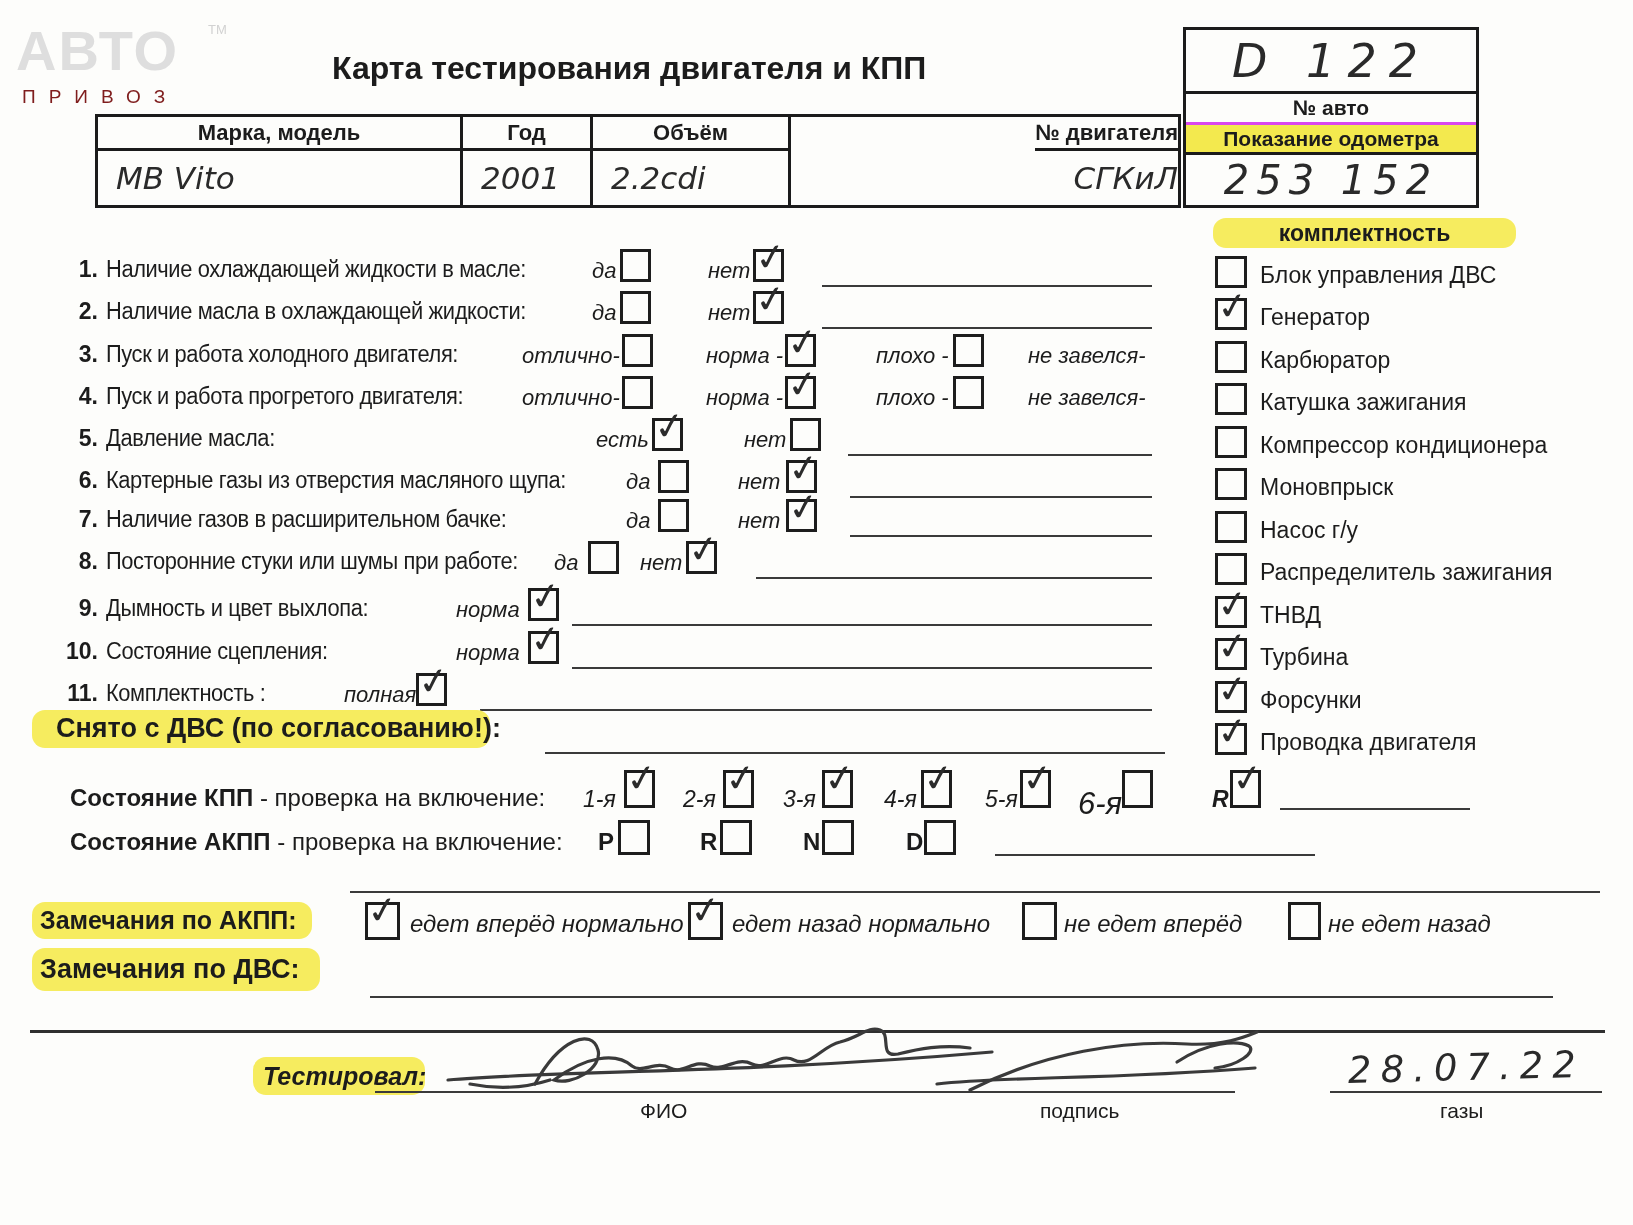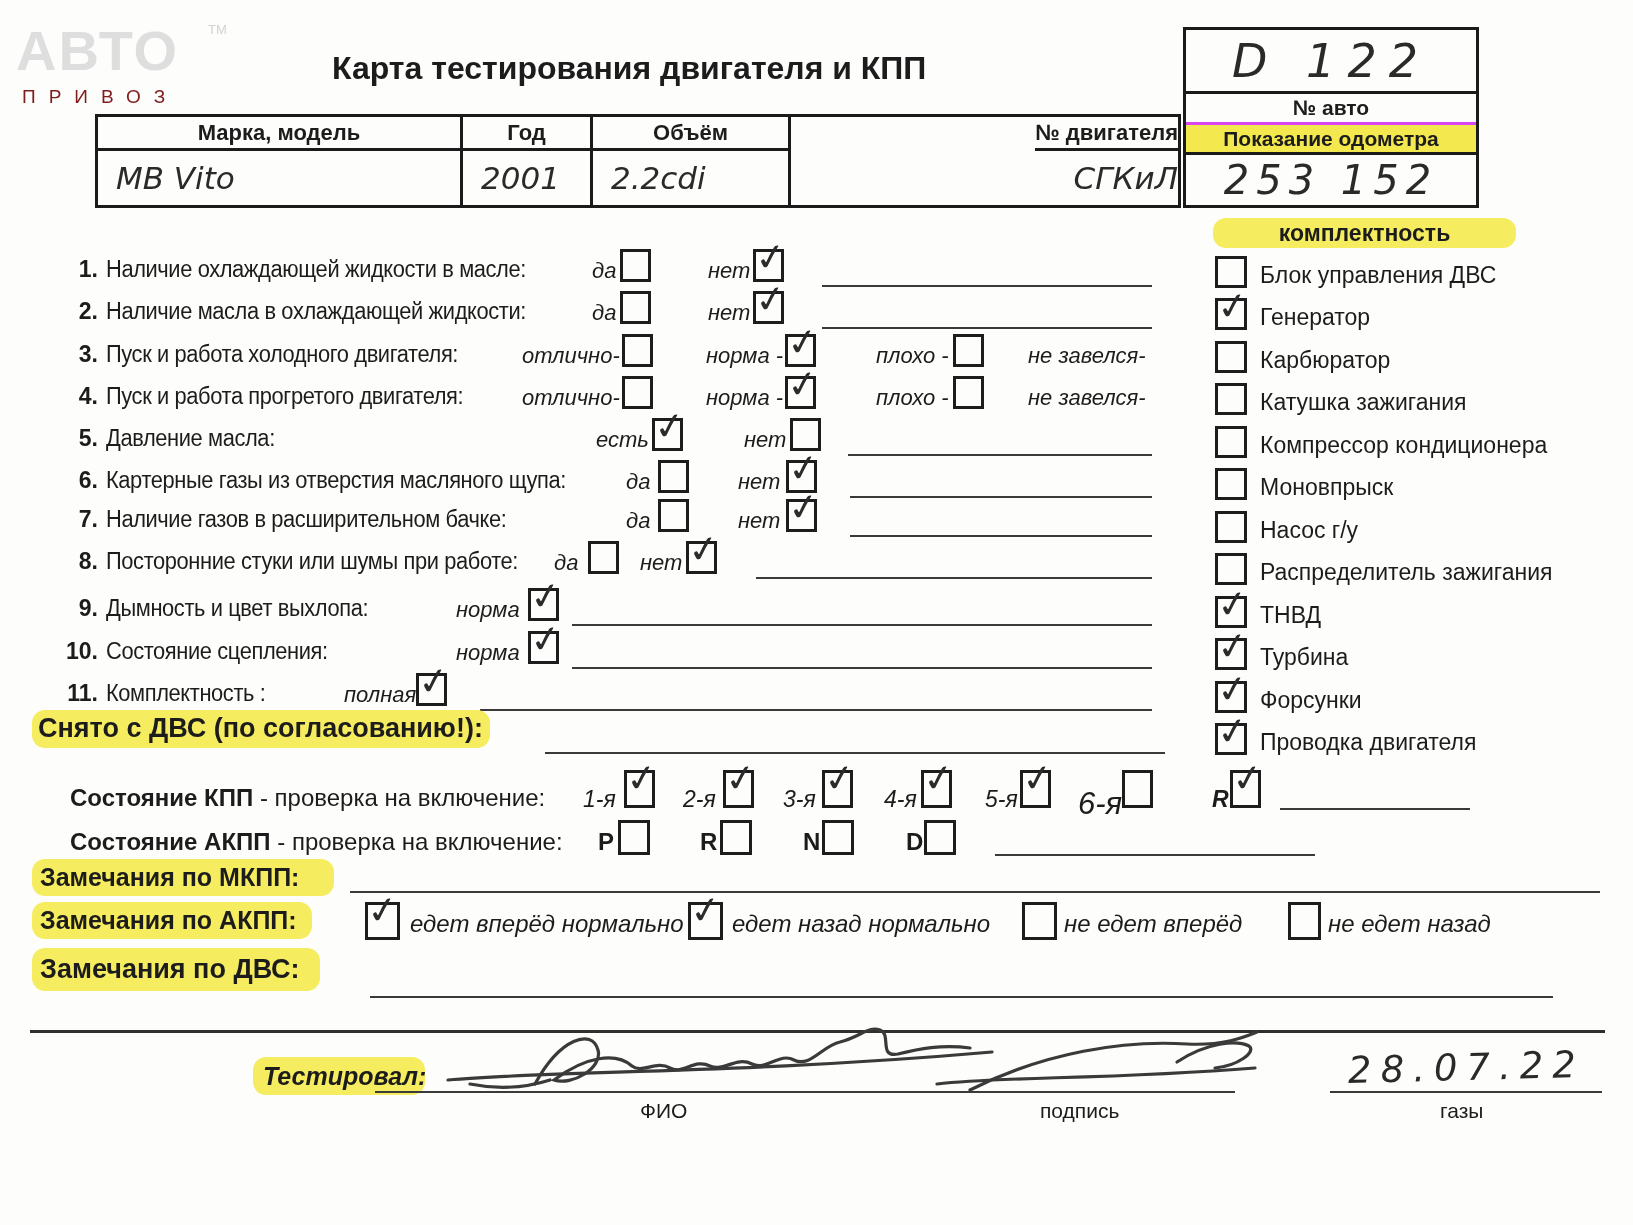--- a/index.html
+++ b/index.html
@@ -231,21 +231,21 @@
     <span class="fl" style="left:572px;width:580px"></span>
   </div>
   <div class="trow" style="top:679px">
     <span class="num">11.</span>
     <span class="ilabel">Комплектность :</span>
     <span class="opt" style="left:344px">полная</span>
     <span class="cb checked" style="left:416px"></span>
     <span class="fl" style="left:480px;width:672px"></span>
   </div>
 
-  <div class="abs hl bold nowrap" style="left:32px;top:710px;width:458px;height:38px;font-size:27px;padding-top:3px;box-sizing:border-box;padding-left:6px;">Снято с ДВС (по согласованию!):</div>
+  <div class="abs hl bold nowrap" style="left:32px;top:710px;width:458px;height:38px;font-size:27px;padding-top:3px;box-sizing:border-box;padding-left:24px;">Снято с ДВС (по согласованию!):</div>
   <span class="fl" style="left:545px;top:752px;width:620px"></span>
 
   <div class="abs" style="left:0;top:768px;width:1633px;height:52px;">
     <span class="abs nowrap" style="left:70px;top:16px;font-size:24px;">
       <b>Состояние КПП</b><span> - проверка на включение:</span>
     </span>
     <span class="opt" style="left:583px;top:18px;font-size:23px">1-я</span>
     <span class="cb checked" style="left:624px;top:2px;height:38px"></span>
     <span class="opt" style="left:683px;top:18px;font-size:23px">2-я</span>
     <span class="cb checked" style="left:723px;top:2px;height:38px"></span>
@@ -270,21 +270,20 @@
     <span class="cb" style="left:618px;top:2px;height:35px;width:32px"></span>
     <span class="abs bold" style="left:700px;top:10px;font-size:24px">R</span>
     <span class="cb" style="left:720px;top:2px;height:35px;width:32px"></span>
     <span class="abs bold" style="left:803px;top:10px;font-size:24px">N</span>
     <span class="cb" style="left:822px;top:2px;height:35px;width:32px"></span>
     <span class="abs bold" style="left:906px;top:10px;font-size:24px">D</span>
     <span class="cb" style="left:924px;top:2px;height:35px;width:32px"></span>
     <span class="fl" style="left:995px;top:36px;width:320px"></span>
   </div>
 
-  <div class="abs hl bold nowrap" style="left:32px;top:859px;width:302px;height:37px;font-size:25px;padding:4px 0 0 8px;box-sizing:border-box;">Замечания по МКПП:</div>
   <span class="fl" style="left:350px;top:891px;width:1250px"></span>
 
   <div class="abs hl bold nowrap" style="left:32px;top:902px;width:280px;height:37px;font-size:25px;padding:4px 0 0 8px;box-sizing:border-box;">Замечания по АКПП:</div>
   <div class="abs" style="left:0;top:900px;width:1633px;height:44px;">
     <span class="cb checked" style="left:365px;top:2px;width:35px;height:38px"></span>
     <span class="opt" style="left:410px;top:10px;font-size:24px">едет вперёд нормально</span>
     <span class="cb checked" style="left:688px;top:2px;width:35px;height:38px"></span>
     <span class="opt" style="left:732px;top:10px;font-size:24px">едет назад нормально</span>
     <span class="cb" style="left:1022px;top:2px;width:35px;height:38px"></span>
     <span class="opt" style="left:1064px;top:10px;font-size:24px">не едет вперёд</span>

